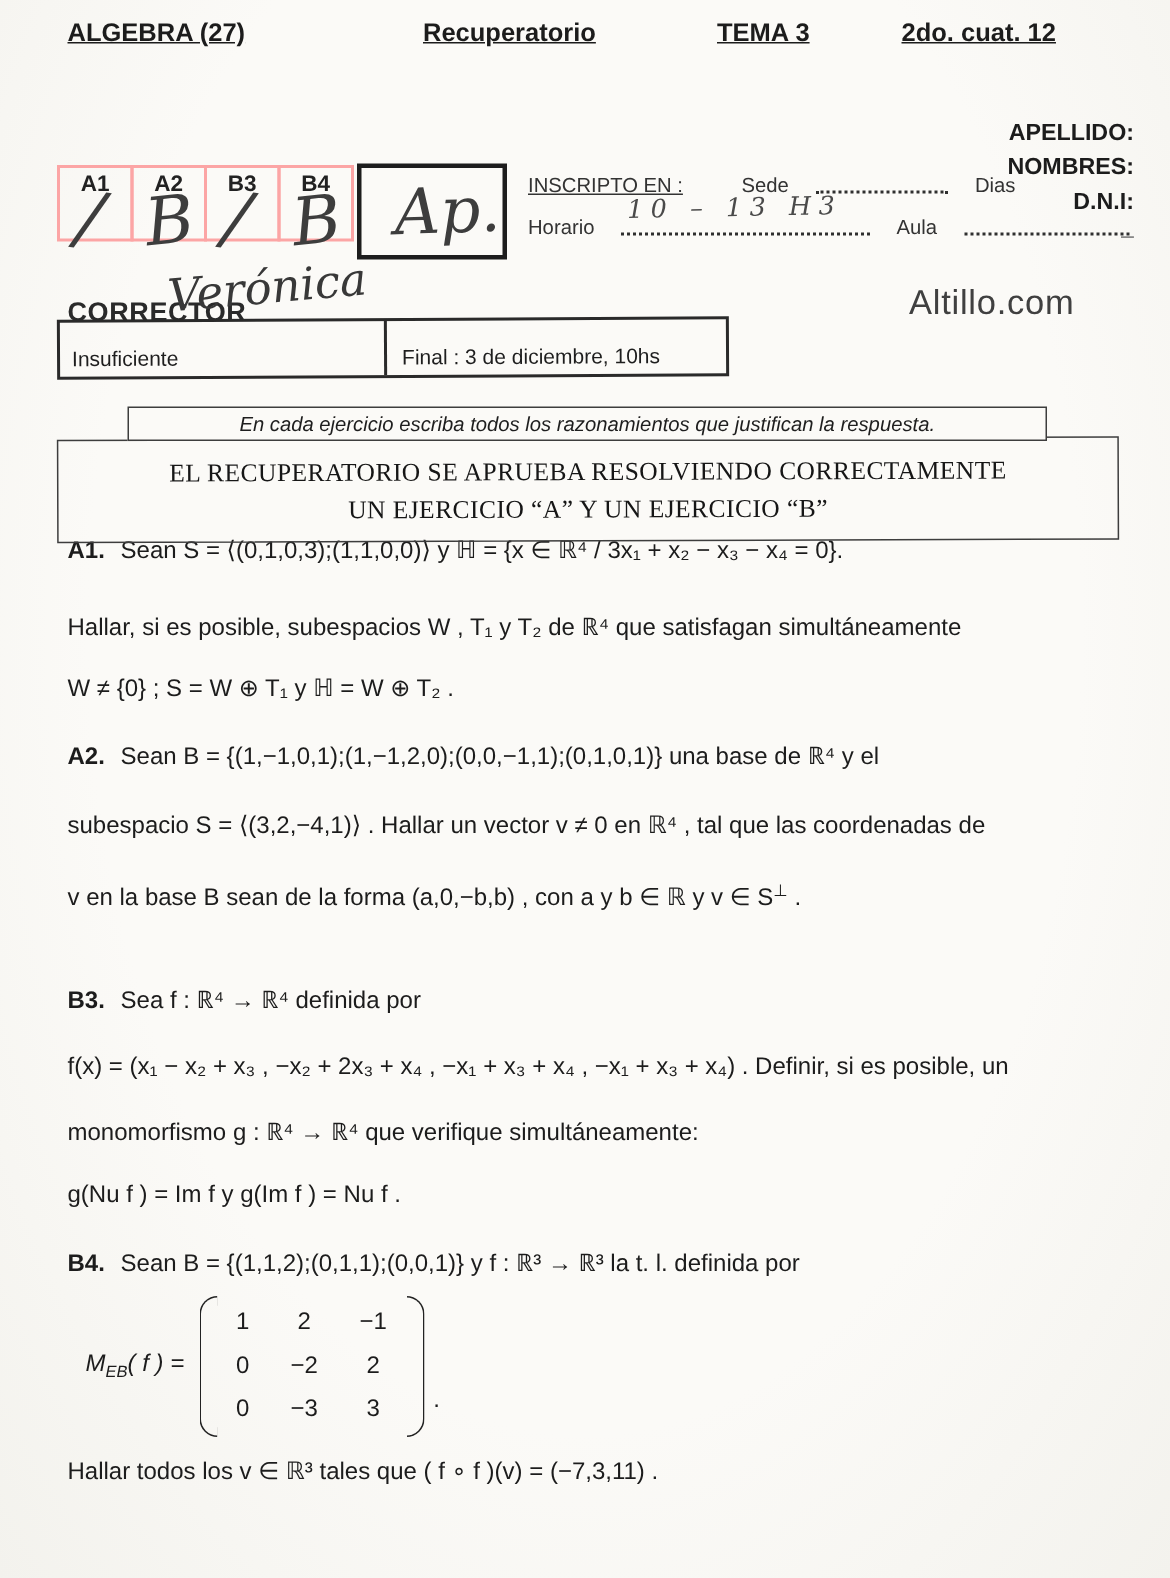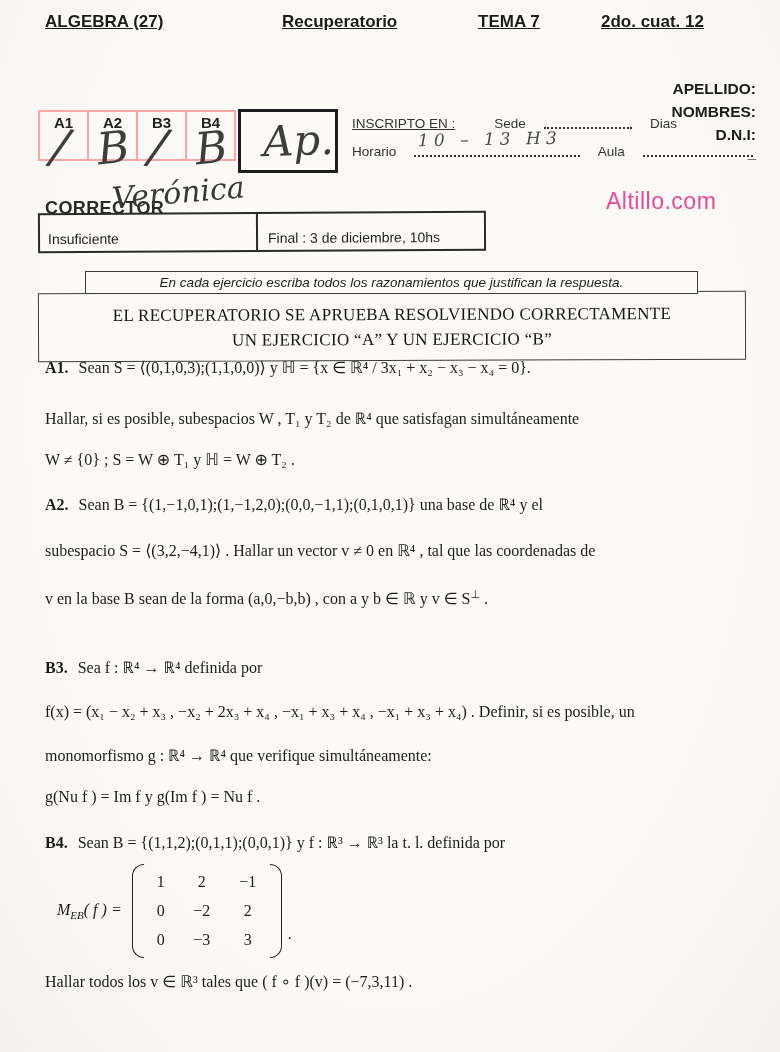--- a/index.html
+++ b/index.html
@@ -55,21 +55,21 @@
   .underlined { text-decoration:underline; }
   .insc-line .dotfill { border-bottom-width:2px; height:12px; margin-bottom:2px; }
   .hw-horario {
     top:-14px; left:4px; font-size:17px; letter-spacing:5px; color:#4a4a4a; transform:rotate(-1deg);
   }
   .sp60 { flex:0 0 58px; border-bottom:none; }
 
   
   .corrector-label { position:absolute; left:45px; top:198px; font-size:18px; font-weight:bold; letter-spacing:.4px; color:#2a2a2a; }
   .hw-signature { left:112px; top:178px; font-size:30px; transform:rotate(-5deg); color:#383838; }
-  .watermark { position:absolute; left:606px; top:188px; font-size:23px; color:#ec4899; letter-spacing:.5px; }
+  .watermark { position:absolute; left:606px; top:188px; font-size:23px; color:#404040; letter-spacing:.5px; }
 
   
   .result-table {
     position:absolute; left:38px; top:212px; width:448px; height:40px;
     border:2px solid #2a2a2a; display:flex; transform:rotate(-0.3deg);
   }
   .result-cell { display:flex; align-items:flex-end; padding:0 0 4px 8px; font-size:14px; color:#1e1e1e; }
   .result-left { flex:0 0 218px; border-right:2px solid #2a2a2a; }
   .result-right { flex:1; padding-left:10px; }
 
@@ -85,21 +85,21 @@
     border:1.5px solid #3d3d3d; text-align:center;
     font-family:"Liberation Serif","DejaVu Serif",serif;
     font-size:17px; letter-spacing:.3px; color:#161616;
     padding:10px 0 8px; transform:rotate(-0.2deg); z-index:1;
   }
   .notice-main .nline { display:block; line-height:1.45; }
 
   
   .exercises {
     position:absolute; left:45px; top:358px; right:24px;
-    font-family:Liberation Serif, serif;
+    font-family:Liberation Sans, sans-serif;
     font-size:16px; color:#1c1c1c; line-height:1.3;
   }
   .exline { margin:0; }
   .exlabel { font-weight:bold; margin-right:6px; }
   .mb30 { margin-bottom:30px; } .mb20 { margin-bottom:20px; } .mb51 { margin-bottom:25px; }
   .mb25 { margin-bottom:25px; } .mb48 { margin-bottom:48px; } .mb23 { margin-bottom:23px; }
   .mb26 { margin-bottom:26px; }
   sup, sub { font-size:11px; }
   .it { font-style:italic; }
 
@@ -125,21 +125,21 @@
   }
   .mx-period { margin-left:6px; align-self:flex-end; padding-bottom:14px; }
 </style>
 </head>
 <body>
 
 <div class="page">
 
   <span class="hdr" id="hdr-course">ALGEBRA (27)</span>
   <span class="hdr" id="hdr-exam">Recuperatorio</span>
-  <span class="hdr" id="hdr-tema">TEMA 7</span>
+  <span class="hdr" id="hdr-tema">TEMA 3</span>
   <span class="hdr" id="hdr-term">2do. cuat. 12</span>
 
   <div class="identity">
     <span>APELLIDO:</span>
     <span class="dotfill f13"></span>
     <span>NOMBRES:</span>
     <span class="dotfill f12"></span>
     <span>D.N.I:</span>
     <span class="dotfill f09"></span>
     <span class="stray-dash">–</span>

